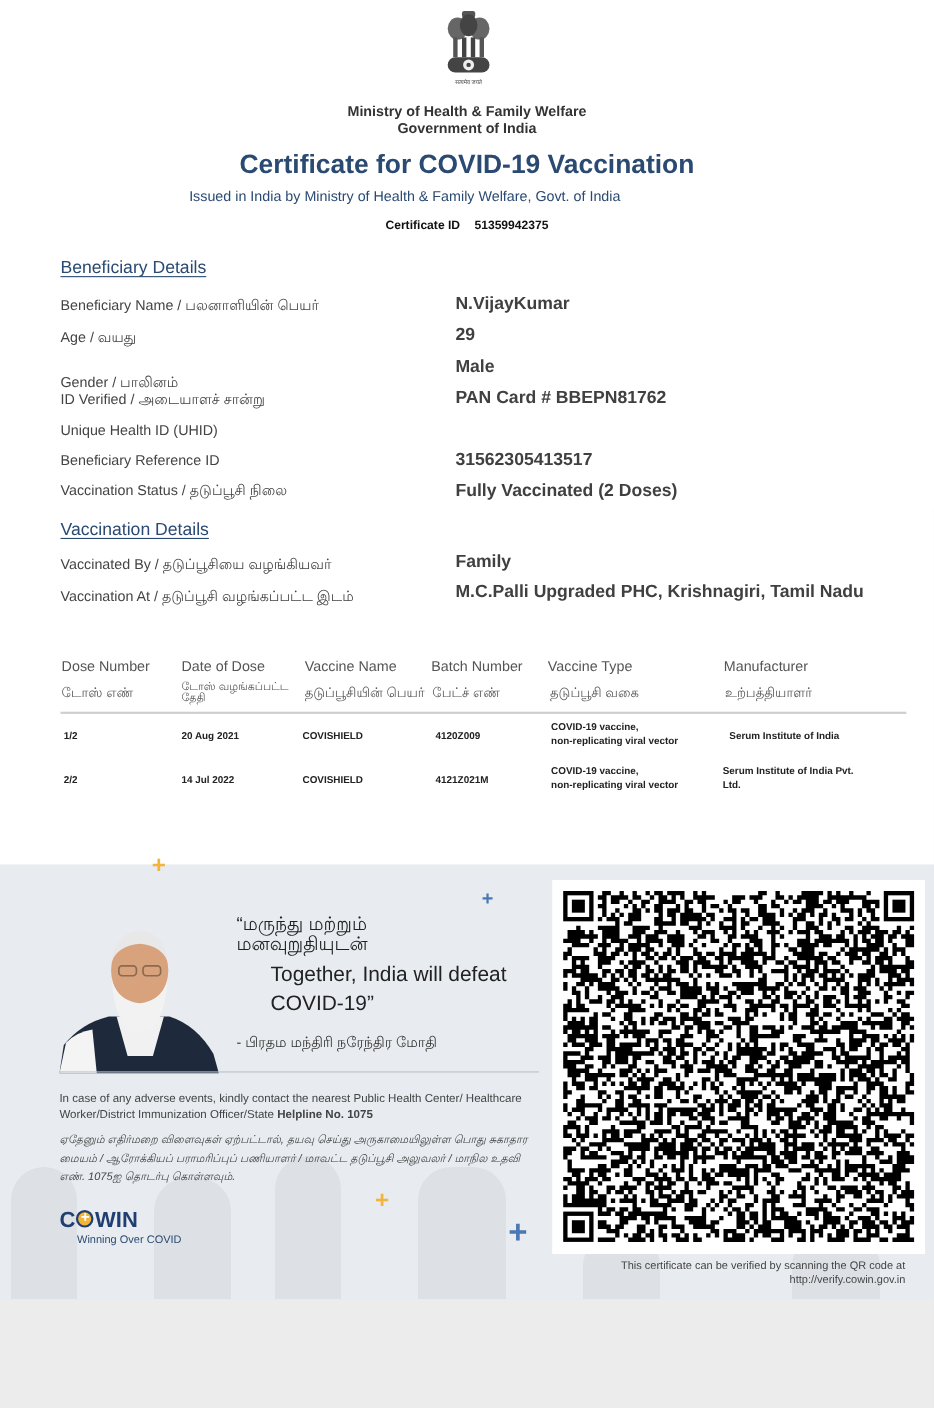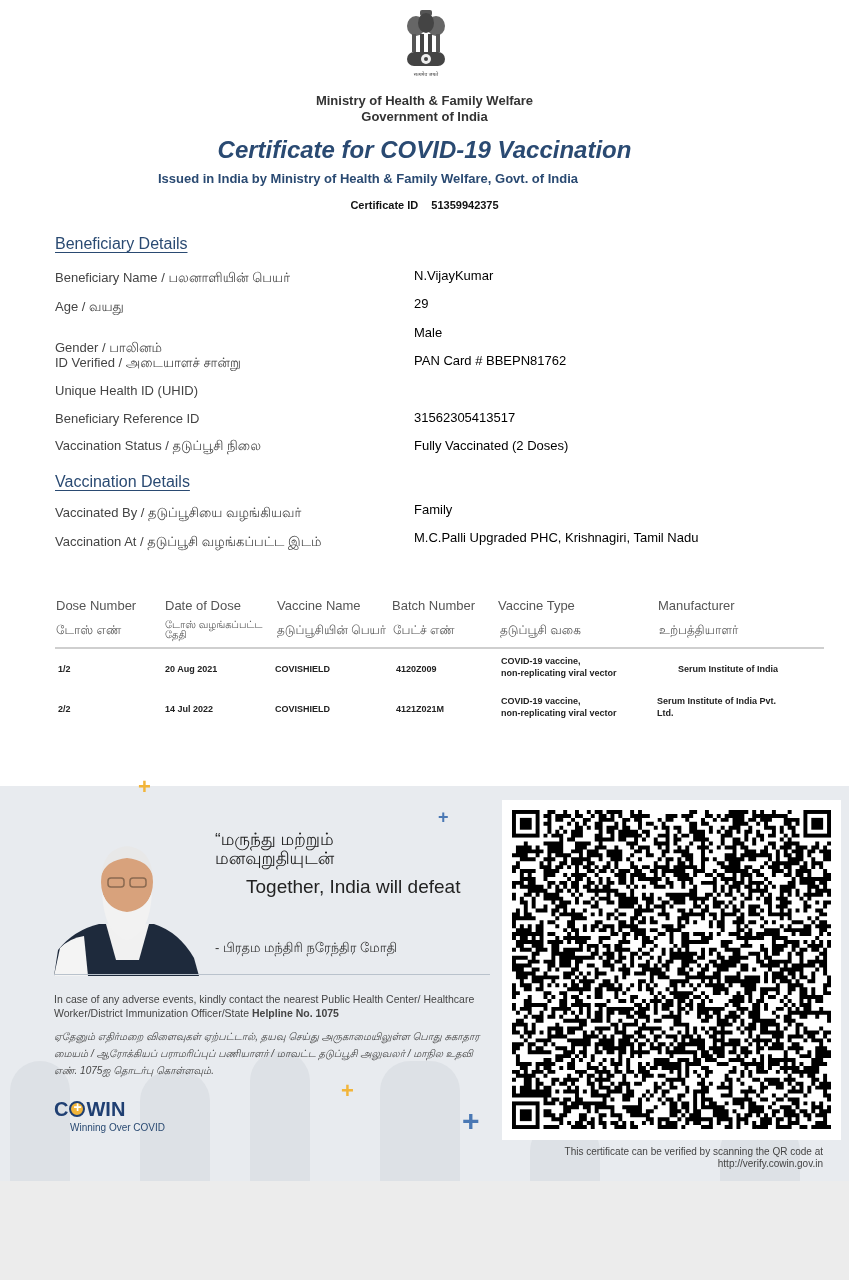--- a/index.html
+++ b/index.html
@@ -1,27 +1,27 @@
 <!DOCTYPE html>
 <html><head>
 <meta charset="utf-8">
 <style>
   * { box-sizing: border-box; margin: 0; padding: 0; }
   html, body { width: 849px; height: 1280px; background: #ececec; font-family: "Liberation Sans", "DejaVu Sans", sans-serif; color: #222; overflow: hidden; }
   .page { position: relative; width: 849px; height: 1280px; }
   .top { position: absolute; left: 0; top: 0; width: 849px; height: 786px; background: #ffffff; }
   .emblem { position: absolute; left: 402px; top: 8px; width: 48px; height: 72px; }
   .ministry { position: absolute; left: 0; width: 849px; text-align: center; font-weight: bold; color: #333; font-size: 13px; }
-  .cert-title { position: absolute; left: 0; top: 136px; width: 849px; text-align: center; font-size: 24px; font-weight: bold; color: #2a4a72; font-style: italic; }
-  .cert-sub { position: absolute; left: 0; top: 171px; width: 736px; text-align: center; font-size: 13px; font-weight: bold; color: #2a4a72; }
+  .cert-title { position: absolute; left: 0; top: 136px; width: 849px; text-align: center; font-size: 24px; font-weight: bold; color: #2a4a72; }
+  .cert-sub { position: absolute; left: 0; top: 171px; width: 736px; text-align: center; font-size: 13px; font-weight: normal; color: #2a4a72; }
   .cert-id { position: absolute; left: 0; top: 199px; width: 849px; text-align: center; font-size: 11px; font-weight: bold; color: #111; }
   .cert-id span.v { margin-left: 10px; }
   .section-h { position: absolute; left: 55px; font-size: 16px; color: #2a4a72; text-decoration: underline; text-underline-offset: 3px; }
   .row-label { position: absolute; left: 55px; font-size: 13px; color: #444; }
-  .row-value { position: absolute; left: 414px; font-size: 13px; font-weight: normal; color: #000000; }
+  .row-value { position: absolute; left: 414px; font-size: 16px; font-weight: bold; color: #404040; }
   .th { position: absolute; font-size: 13px; color: #555; }
   .th-ta { position: absolute; font-size: 12px; color: #555; line-height: 11px; }
   .hr { position: absolute; left: 55px; top: 647px; width: 769px; height: 2px; background: #cfcfcf; }
   .td { position: absolute; font-size: 9px; font-weight: bold; color: #222; line-height: 12px; }
   .bottom { position: absolute; left: 0; top: 786px; width: 849px; height: 395px; background: #e8ebef; overflow: hidden; }
   .silhouette { position: absolute; bottom: 0; background: #dde1e6; border-radius: 30px 30px 0 0; }
   .plus { position: absolute; font-weight: bold; line-height: 1; }
   .portrait { position: absolute; left: 54px; top: 840px; width: 145px; height: 136px; overflow: hidden; }
   .quote-ta { position: absolute; left: 215px; top: 830px; font-size: 17px; color: #222; line-height: 19px; }
   .quote-en { position: absolute; left: 214px; top: 874px; font-size: 19px; color: #222; line-height: 26px; margin-left: 32px; }
@@ -121,21 +121,21 @@
 
     <div>
       <div class="td" style="left:58px;top:663px;">1/2</div>
       <div class="td" style="left:165px;top:663px;">20 Aug 2021</div>
       <div class="td" style="left:275px;top:663px;">COVISHIELD</div>
       <div class="td" style="left:396px;top:663px;">4120Z009</div>
       <div class="td" style="left:501px;top:655px;">
         <div>COVID-19 vaccine,</div>
         <div>non-replicating viral vector</div>
       </div>
-      <div class="td" style="left:678px;top:663px;">
+      <div class="td" style="left:663px;top:663px;">
         <div>Serum Institute of India</div>
       </div>
     </div>
 
     <div>
       <div class="td" style="left:58px;top:703px;">2/2</div>
       <div class="td" style="left:165px;top:703px;">14 Jul 2022</div>
       <div class="td" style="left:275px;top:703px;">COVISHIELD</div>
       <div class="td" style="left:396px;top:703px;">4121Z021M</div>
       <div class="td" style="left:501px;top:695px;">
@@ -173,20 +173,21 @@
     <rect x="54" y="38" width="16" height="9" rx="3" fill="none" stroke="#8a6a50" stroke-width="1.5"></rect>
     <rect x="76" y="38" width="16" height="9" rx="3" fill="none" stroke="#8a6a50" stroke-width="1.5"></rect>
   </svg>
 
   <div class="quote-ta">
     <div>“மருந்து மற்றும்</div>
     <div>மனவுறுதியுடன்</div>
   </div>
   <div class="quote-en">
     <div>Together, India will defeat</div>
+    <div>COVID-19”</div>
   </div>
   <div class="quote-by">- பிரதம மந்திரி நரேந்திர மோதி</div>
   <div class="quote-line"></div>
 
   <div class="adverse">
     <span>In case of any adverse events, kindly contact the nearest Public Health Center/ Healthcare Worker/District Immunization Officer/State </span><b>Helpline No. 1075</b>
   </div>
   <div class="adverse-ta">ஏதேனும் எதிர்மறை விளைவுகள் ஏற்பட்டால், தயவு செய்து அருகாமையிலுள்ள பொது சுகாதார மையம் / ஆரோக்கியப் பராமரிப்புப் பணியாளர் / மாவட்ட தடுப்பூசி அலுவலர் / மாநில உதவி எண். 1075ஐ தொடர்பு கொள்ளவும்.</div>
 
   <div class="cowin-logo">

